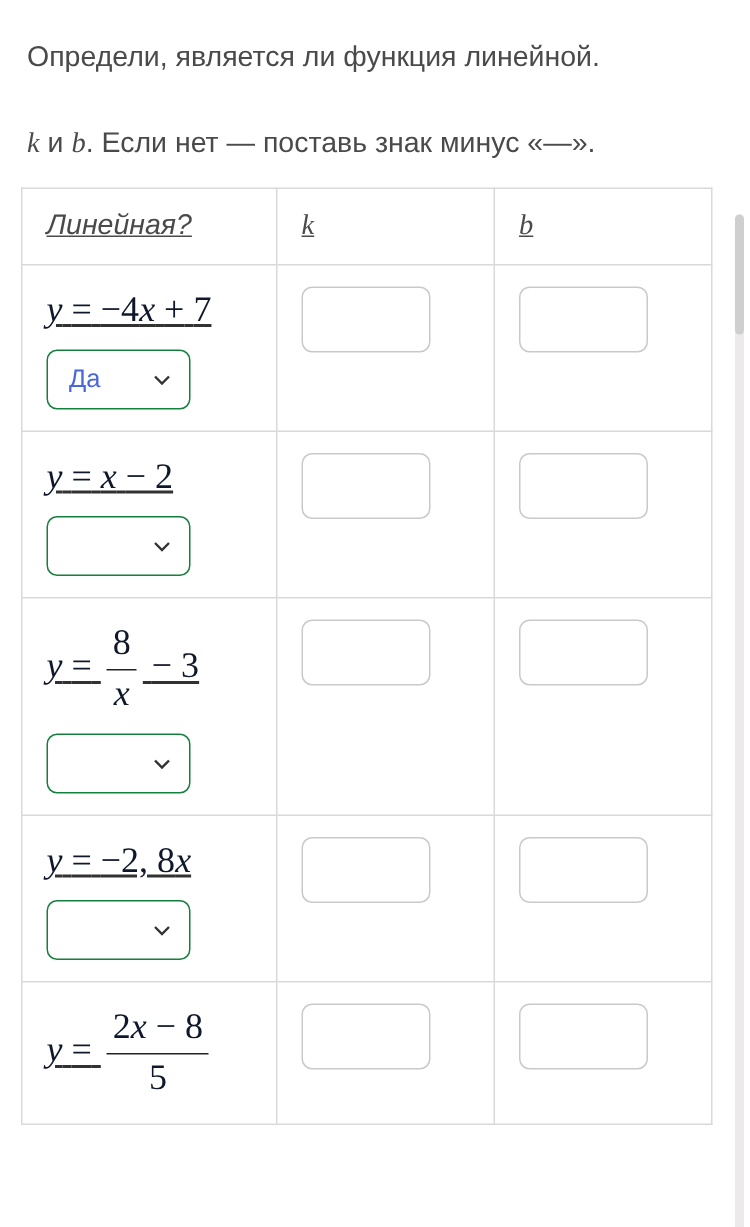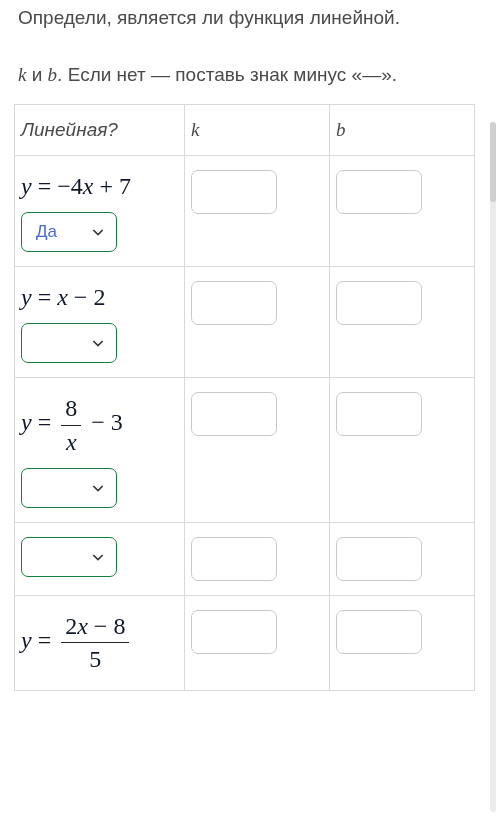--- a/index.html
+++ b/index.html
@@ -13,32 +13,34 @@
   }
   .page {
     padding: 0 14px 0 14px;
     position: relative;
   }
   .instructions {
     font-size: 19px;
     line-height: 1.5;
     color: #4a4a4a;
     padding: 4px 4px 14px 4px;
+    margin-top: 21px;
   }
   .ital { font-style: italic; font-family: Georgia, 'Times New Roman', serif; }
   table.worksheet {
     border-collapse: collapse;
     width: 460px;
     table-layout: fixed;
   }
   table.worksheet th, table.worksheet td {
     border: 1px solid #d9d9d9;
     vertical-align: top;
-    padding: 14px 6px;
+    padding: 14px 16px;
     text-align: left;
+    text-decoration: underline;
   }
   table.worksheet th {
     font-weight: normal;
     color: #4a4a4a;
     font-size: 19px;
   }
   table.worksheet th.hdr-linear { font-style: italic; }
   table.worksheet th.hdr-kb { font-family: Georgia, 'Times New Roman', serif; font-style: italic; }
   col.c1 { width: 170px; }
   col.c2 { width: 145px; }
@@ -167,20 +169,21 @@
                 <polyline points="5 9 12 16 19 9"></polyline>
               </svg>
           </div>
         </td>
         <td class="val-cell"><input class="input-box" value="" style=""></td>
         <td class="val-cell"><input class="input-box" value="" style=""></td>
       </tr>
 
       <tr>
         <td>
+          <div class="formula"><span class="ital">y</span> <span class="num">=</span> <span class="num">−2, 8</span><span class="ital">x</span></div>
           <div class="select-box">
             <span class="val"></span>
             <svg viewBox="0 0 24 24" fill="none" stroke="#333" stroke-width="2.4">
                 <polyline points="5 9 12 16 19 9"></polyline>
               </svg>
           </div>
         </td>
         <td class="val-cell"><input class="input-box" value="" style=""></td>
         <td class="val-cell"><input class="input-box" value="" style=""></td>
       </tr>

